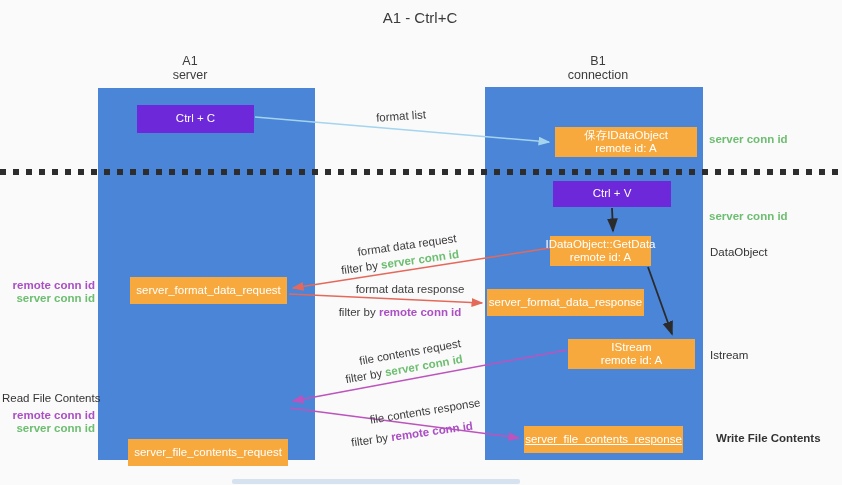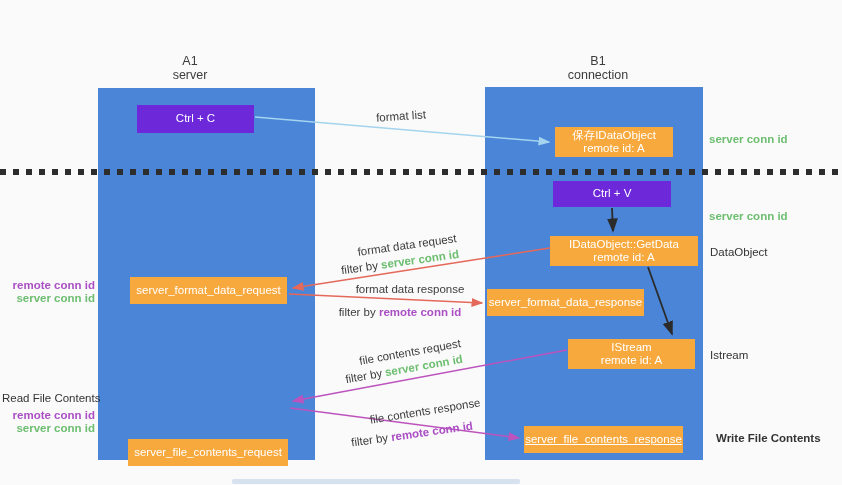--- a/index.html
+++ b/index.html
@@ -22,20 +22,21 @@
   .leftgroup{text-align:right;}
   svg.arrows{left:0;top:0;pointer-events:none;}
   .scrollbar{left:232px;top:479px;width:288px;height:5px;background:rgba(150,180,220,0.35);border-radius:2px;}
 </style>
 </head>
 <body>
 
 <div class="canvas">
 
   <div class="abs title">
+    <div>A1 - Ctrl+C</div>
   </div>
 
   <div class="abs colheader" style="left:130px;">
     <div>A1</div>
     <div>server</div>
   </div>
   <div class="abs colheader" style="left:538px;">
     <div>B1</div>
     <div>connection</div>
   </div>
@@ -65,28 +66,28 @@
     <line x1="648" y1="267" x2="672" y2="334" stroke-width="1.8" marker-end="url(#mblack)" stroke="#2b2b2b"></line>
     <line x1="550" y1="248" x2="293" y2="288" stroke-width="1.5" marker-end="url(#mred)" stroke="#e5695b"></line>
     <line x1="289" y1="294" x2="482" y2="303" stroke-width="1.5" marker-end="url(#mred)" stroke="#e5695b"></line>
     <line x1="567" y1="350" x2="293" y2="401" stroke-width="1.5" marker-end="url(#mmag)" stroke="#bd53bd"></line>
     <line x1="290" y1="408" x2="519" y2="438" stroke-width="1.5" marker-end="url(#mmag)" stroke="#bd53bd"></line>
   </svg>
 
   <div class="abs node green" style="left:137px;top:105px;width:117px;height:28px;">
     <div>Ctrl + C</div>
   </div>
-  <div class="abs node orange" style="left:555px;top:127px;width:118px;height:30px;">
+  <div class="abs node orange" style="left:555px;top:127px;width:142px;height:30px;">
     <div>保存IDataObject</div>
     <div>remote id: A</div>
   </div>
   <div class="abs node green" style="left:553px;top:181px;width:118px;height:26px;">
     <div>Ctrl + V</div>
   </div>
-  <div class="abs node orange" style="left:550px;top:236px;width:148px;height:30px;">
+  <div class="abs node orange" style="left:550px;top:236px;width:101px;height:30px;">
     <div>IDataObject::GetData</div>
     <div>remote id: A</div>
   </div>
   <div class="abs node orange" style="left:487px;top:289px;width:157px;height:27px;">
     <div>server_format_data_response</div>
   </div>
   <div class="abs node orange" style="left:130px;top:277px;width:157px;height:27px;">
     <div>server_format_data_request</div>
   </div>
   <div class="abs node orange" style="left:568px;top:339px;width:127px;height:30px;">

